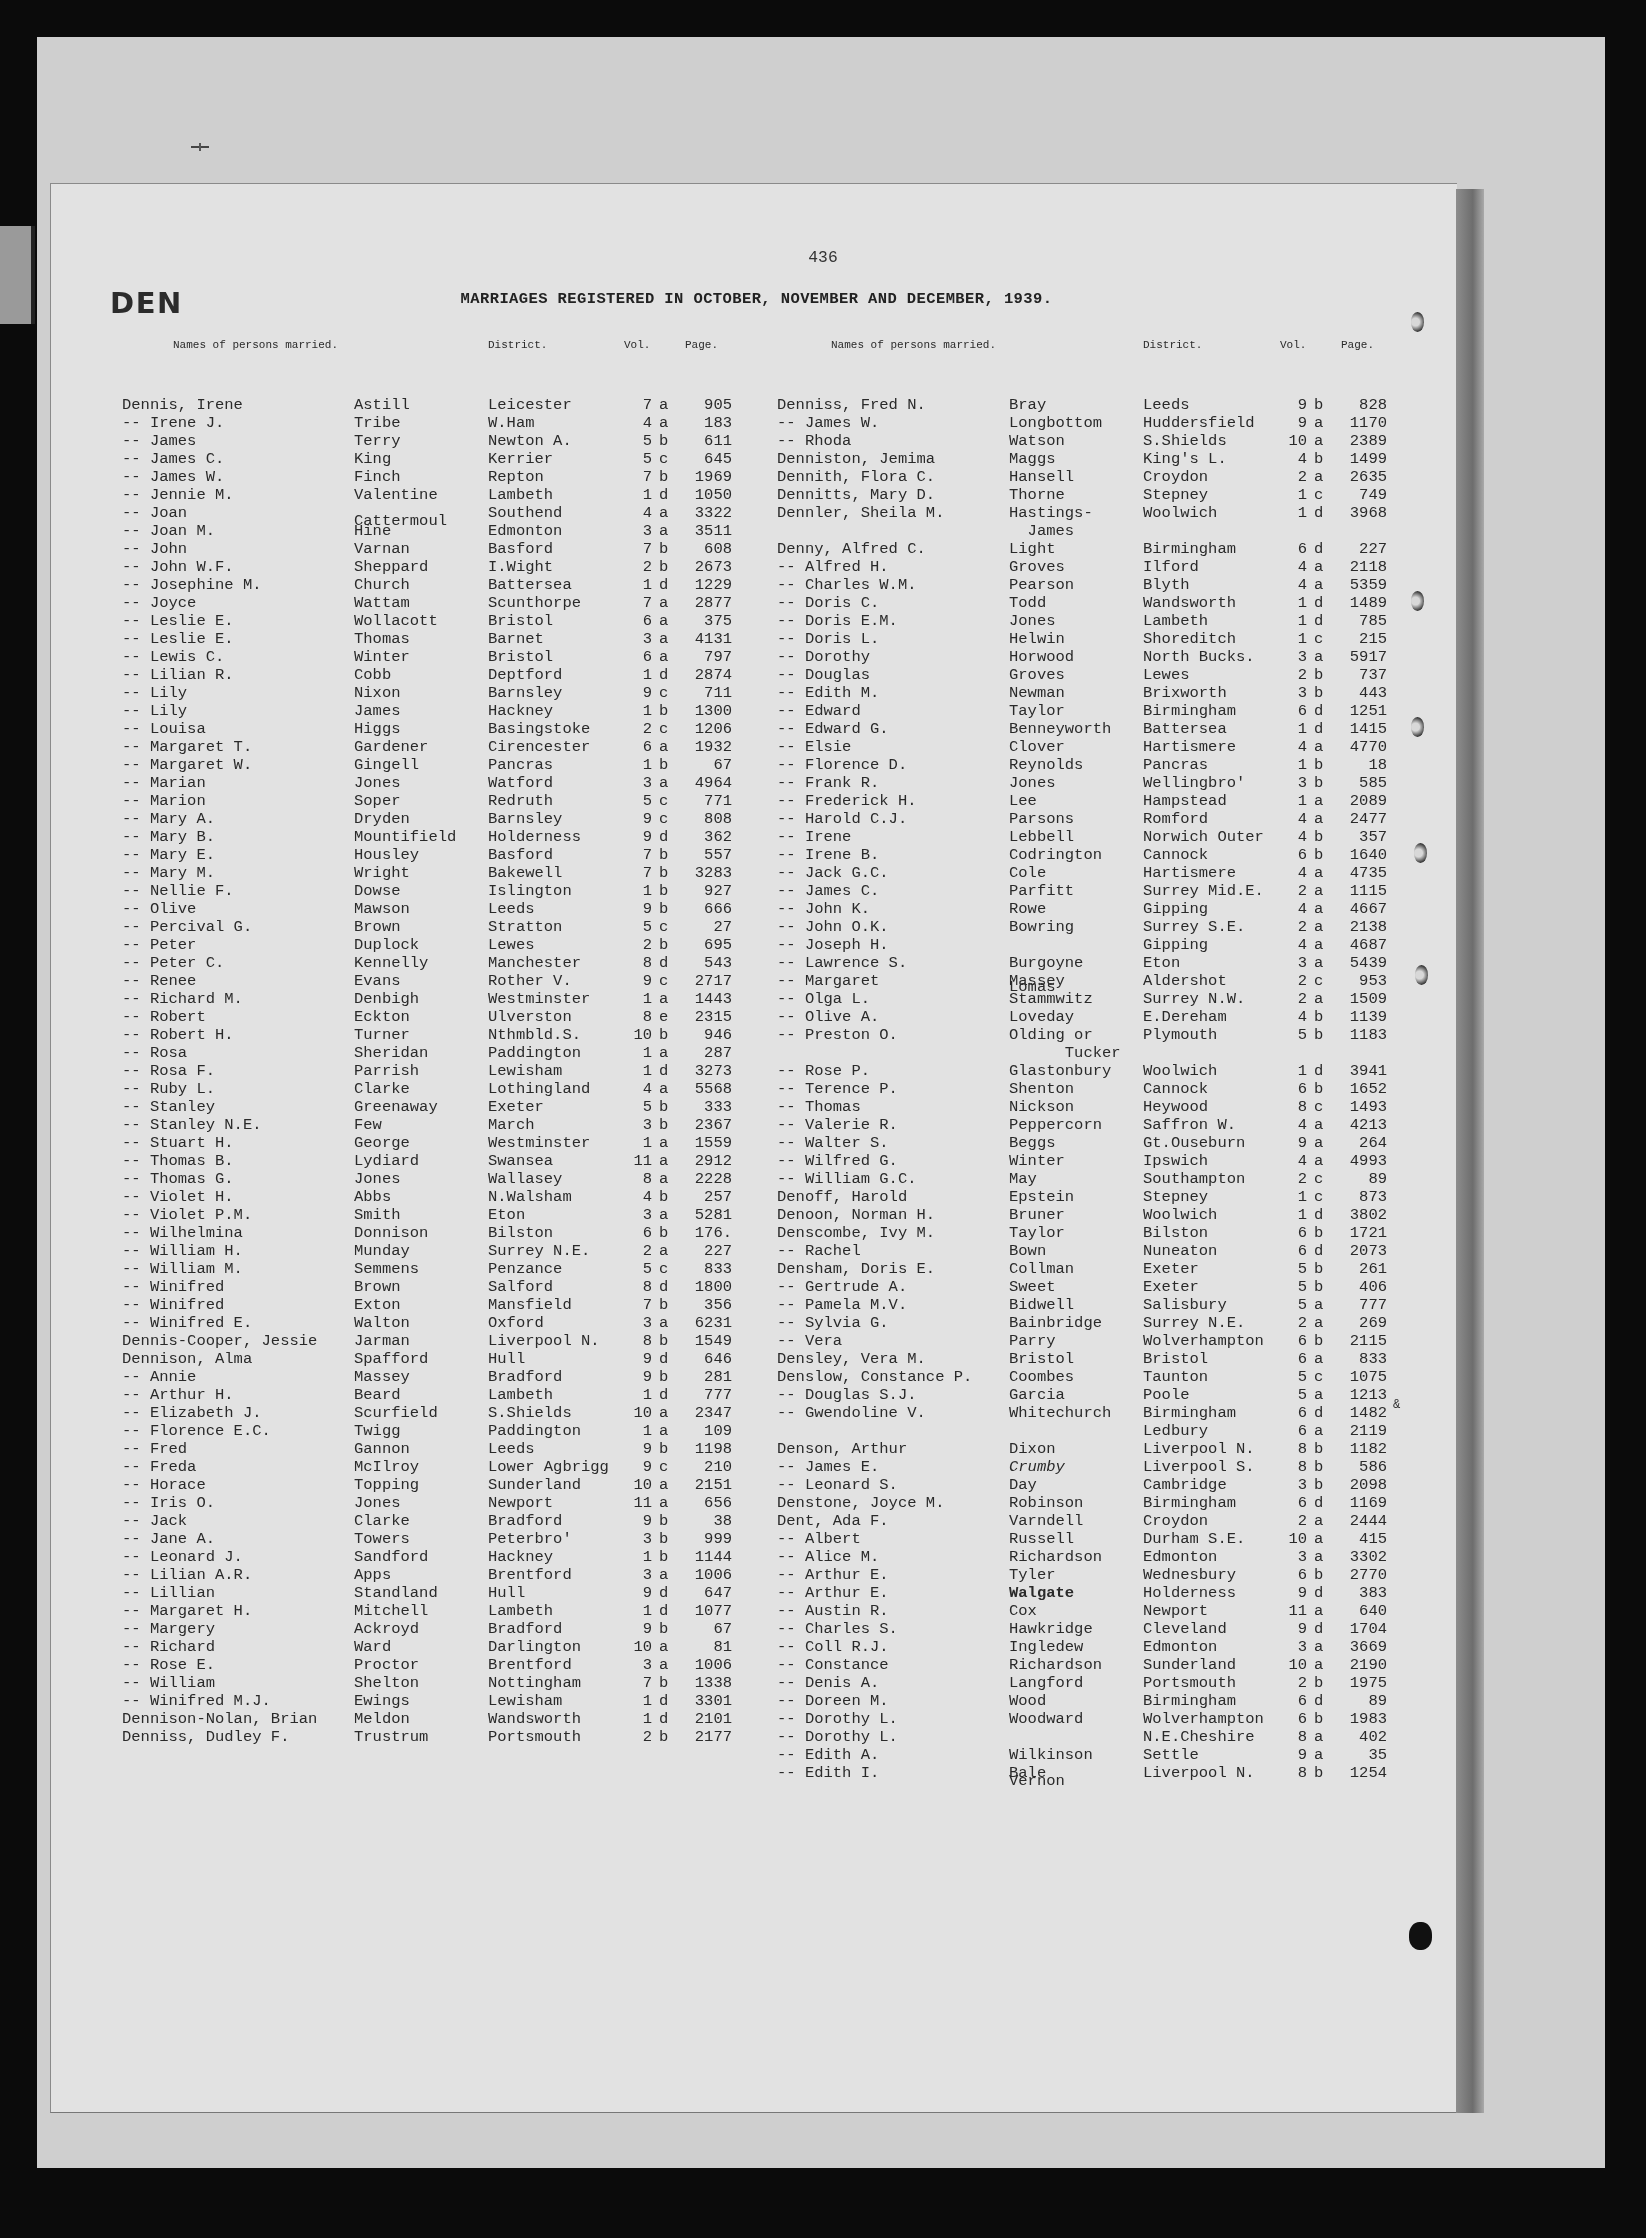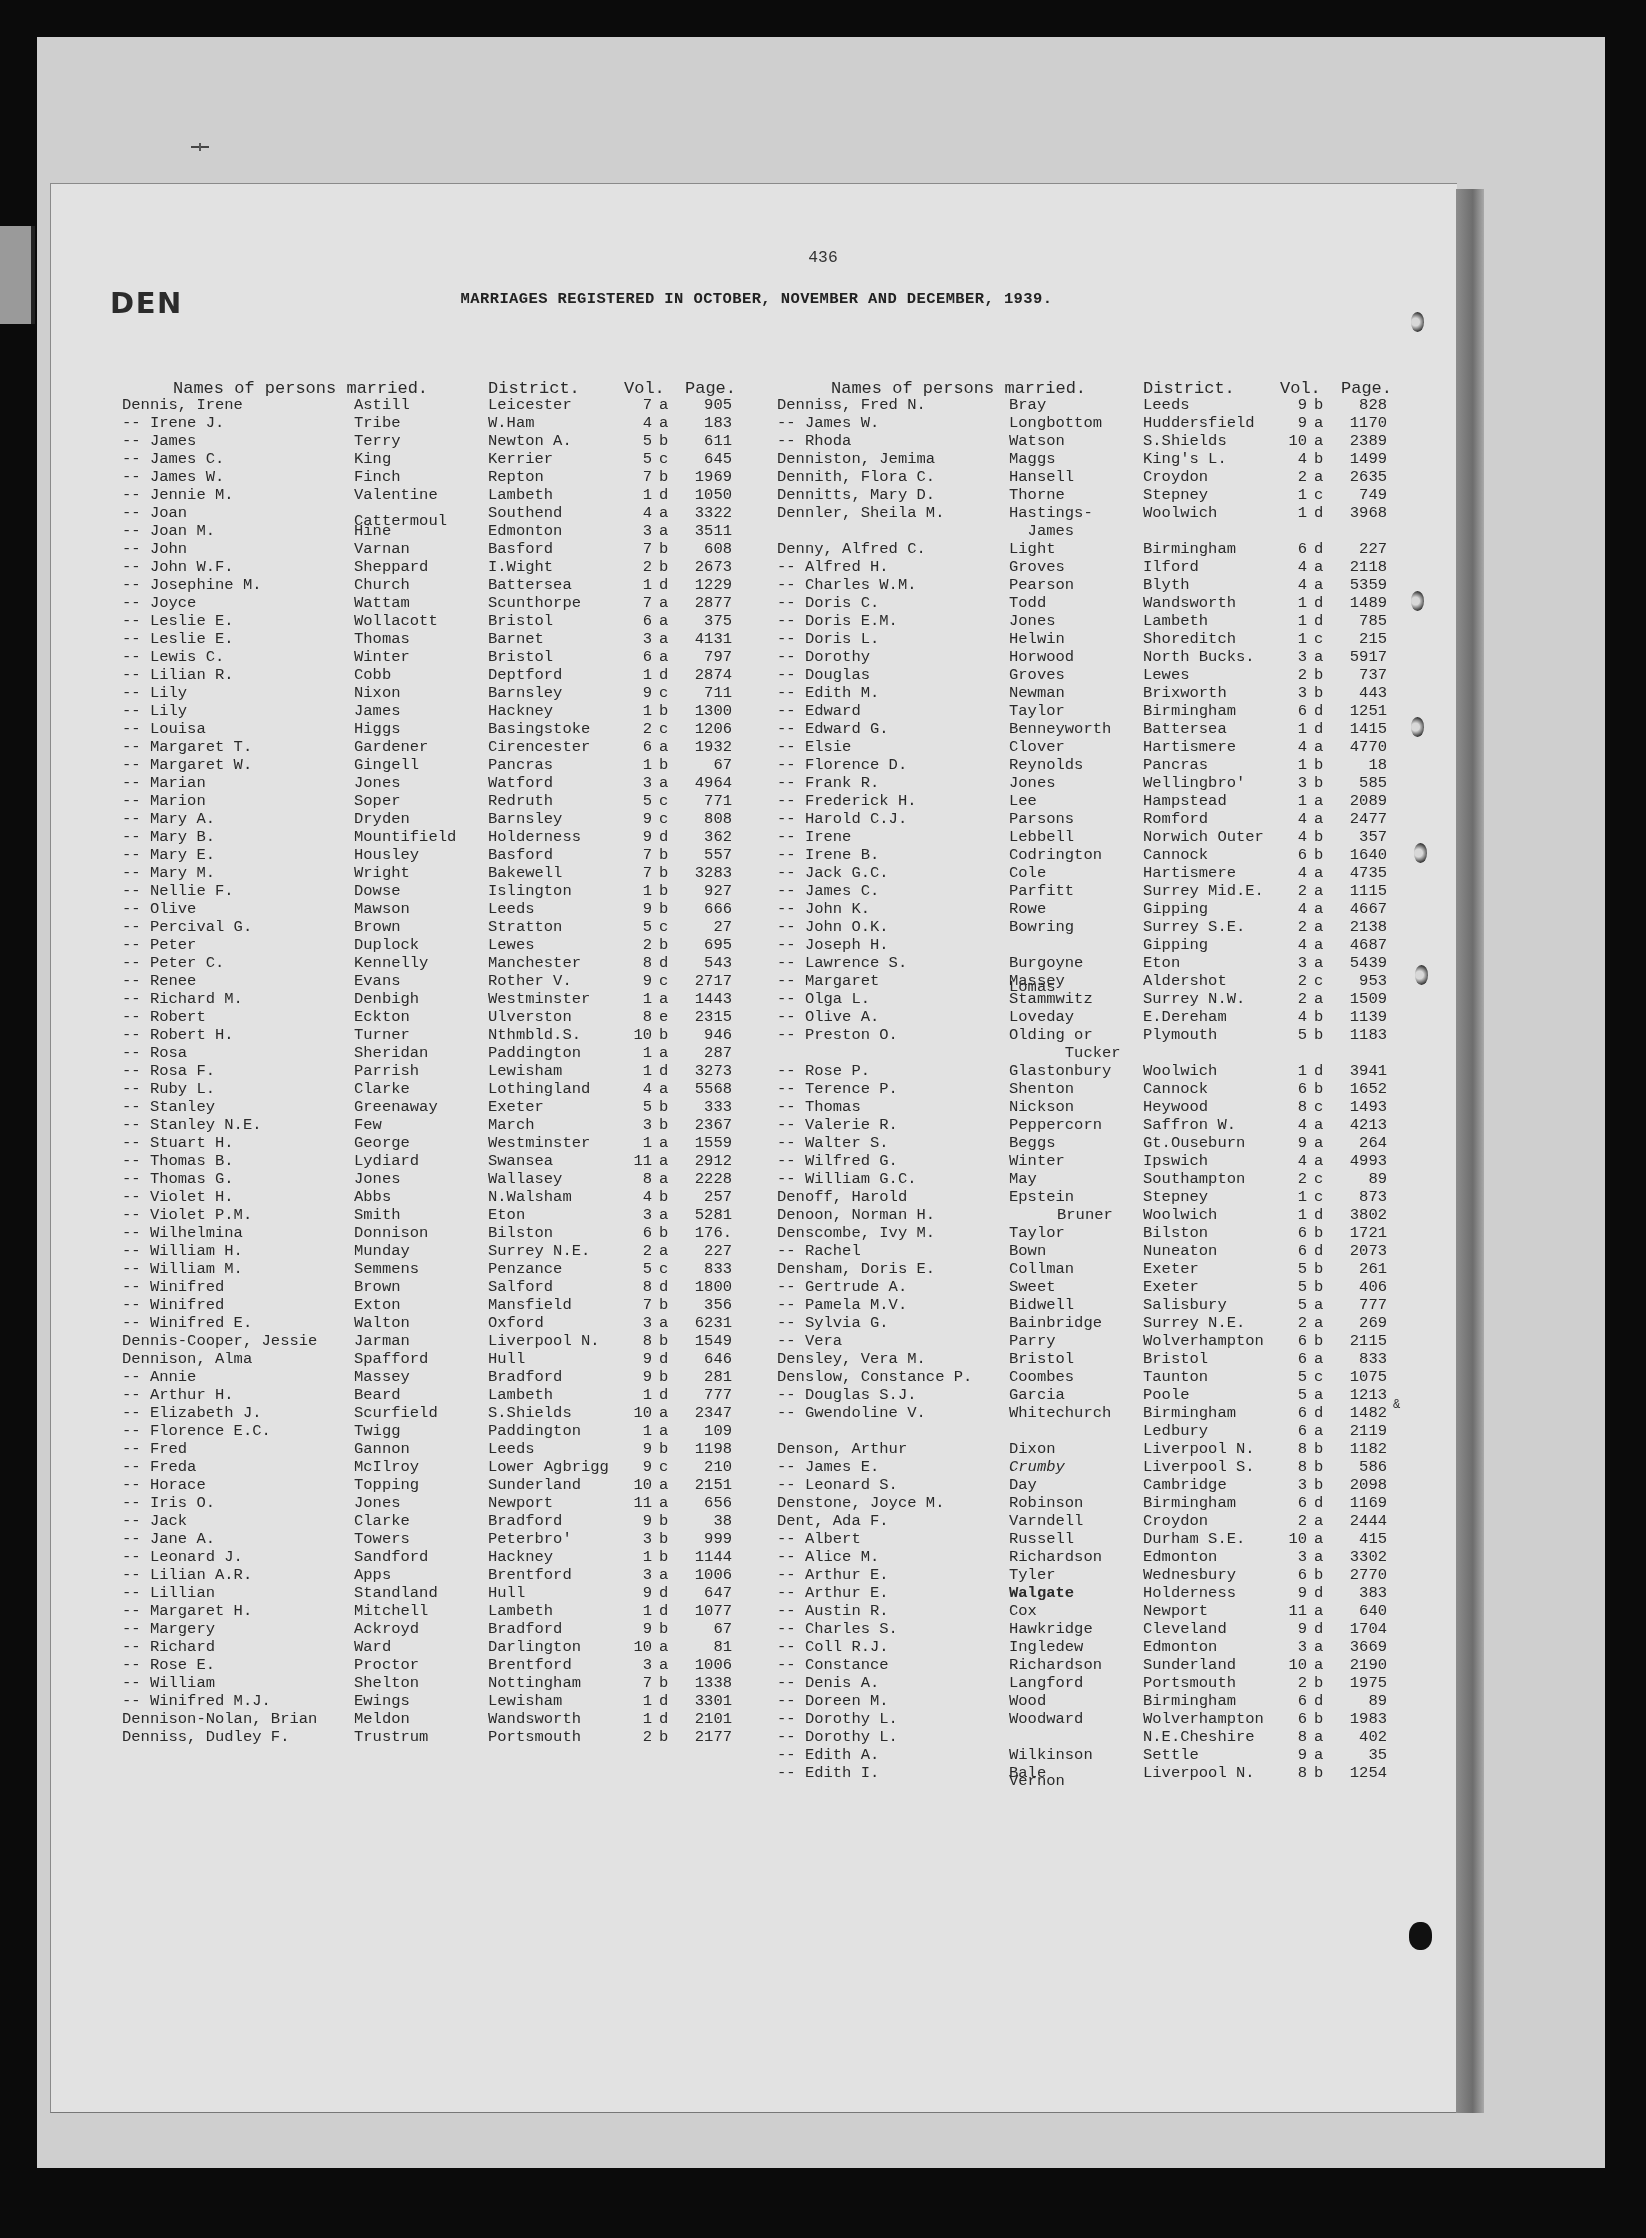--- a/index.html
+++ b/index.html
@@ -16,21 +16,21 @@
   .shadow { position:absolute; left:1456px; top:189px; width:28px; height:1924px;
             background:linear-gradient(to right,#8d8d8d,#6d6d6d 60%,#a9a9a9); }
   .hole { position:absolute; width:13px; height:19.5px; border-radius:50%;
           background:radial-gradient(circle at 35% 50%, #d8d8d8 30%, #333 75%); }
   .dot { position:absolute; left:1409px; top:1922px; width:23px; height:28px; border-radius:45%; background:#111; }
   .pagenum { position:absolute; left:0; width:1646px; top:248px; text-align:center; font-size:16.3px; color:#333; }
   .den { position:absolute; left:110px; top:286px; font-family:"DejaVu Sans", sans-serif; font-weight:bold;
          font-size:29px; letter-spacing:1.6px; color:#2b2b2b; }
   .title { position:absolute; left:0; width:1513px; top:290px; text-align:center; font-weight:bold; font-size:15.5px;
            letter-spacing:0.4px; color:#222; }
-  .hdr { position:absolute; top:379px; font-size:17px; color:#2a2a2a; }
+  .hdr { position:absolute; top:339px; font-size:11px; color:#2a2a2a; }
   .col { position:absolute; top:396px; }
   .row { position:relative; height:18px; font-size:15.5px; line-height:18px; white-space:nowrap; }
   .row span { position:absolute; top:0; }
   .c-name { left:0; }
   .c-spouse { left:232px; }
   .c-dist { left:366px; }
   .c-vol { left:496px; width:34px; text-align:right; }
   .c-let { left:537px; }
   .c-page { left:545px; width:65px; text-align:right; }
   .c-note { left:616px; font-size:12.2px; top:-8.1px !important; }
@@ -1027,21 +1027,21 @@
     <div class="row">
       <span class="c-name">Denoff, Harold</span>
       <span class="c-spouse" style="white-space: pre;">Epstein</span>
       <span class="c-dist">Stepney</span>
       <span class="c-vol">1</span>
       <span class="c-let">c</span>
       <span class="c-page">873</span>
     </div>
     <div class="row">
       <span class="c-name">Denoon, Norman H.</span>
-      <span class="c-spouse" style="white-space: pre; margin-left: 48px;">Bruner</span>
+      <span class="c-spouse" style="white-space: pre;">Bruner</span>
       <span class="c-dist">Woolwich</span>
       <span class="c-vol">1</span>
       <span class="c-let">d</span>
       <span class="c-page">3802</span>
     </div>
     <div class="row">
       <span class="c-name">Denscombe, Ivy M.</span>
       <span class="c-spouse" style="white-space: pre;">Taylor</span>
       <span class="c-dist">Bilston</span>
       <span class="c-vol">6</span>

